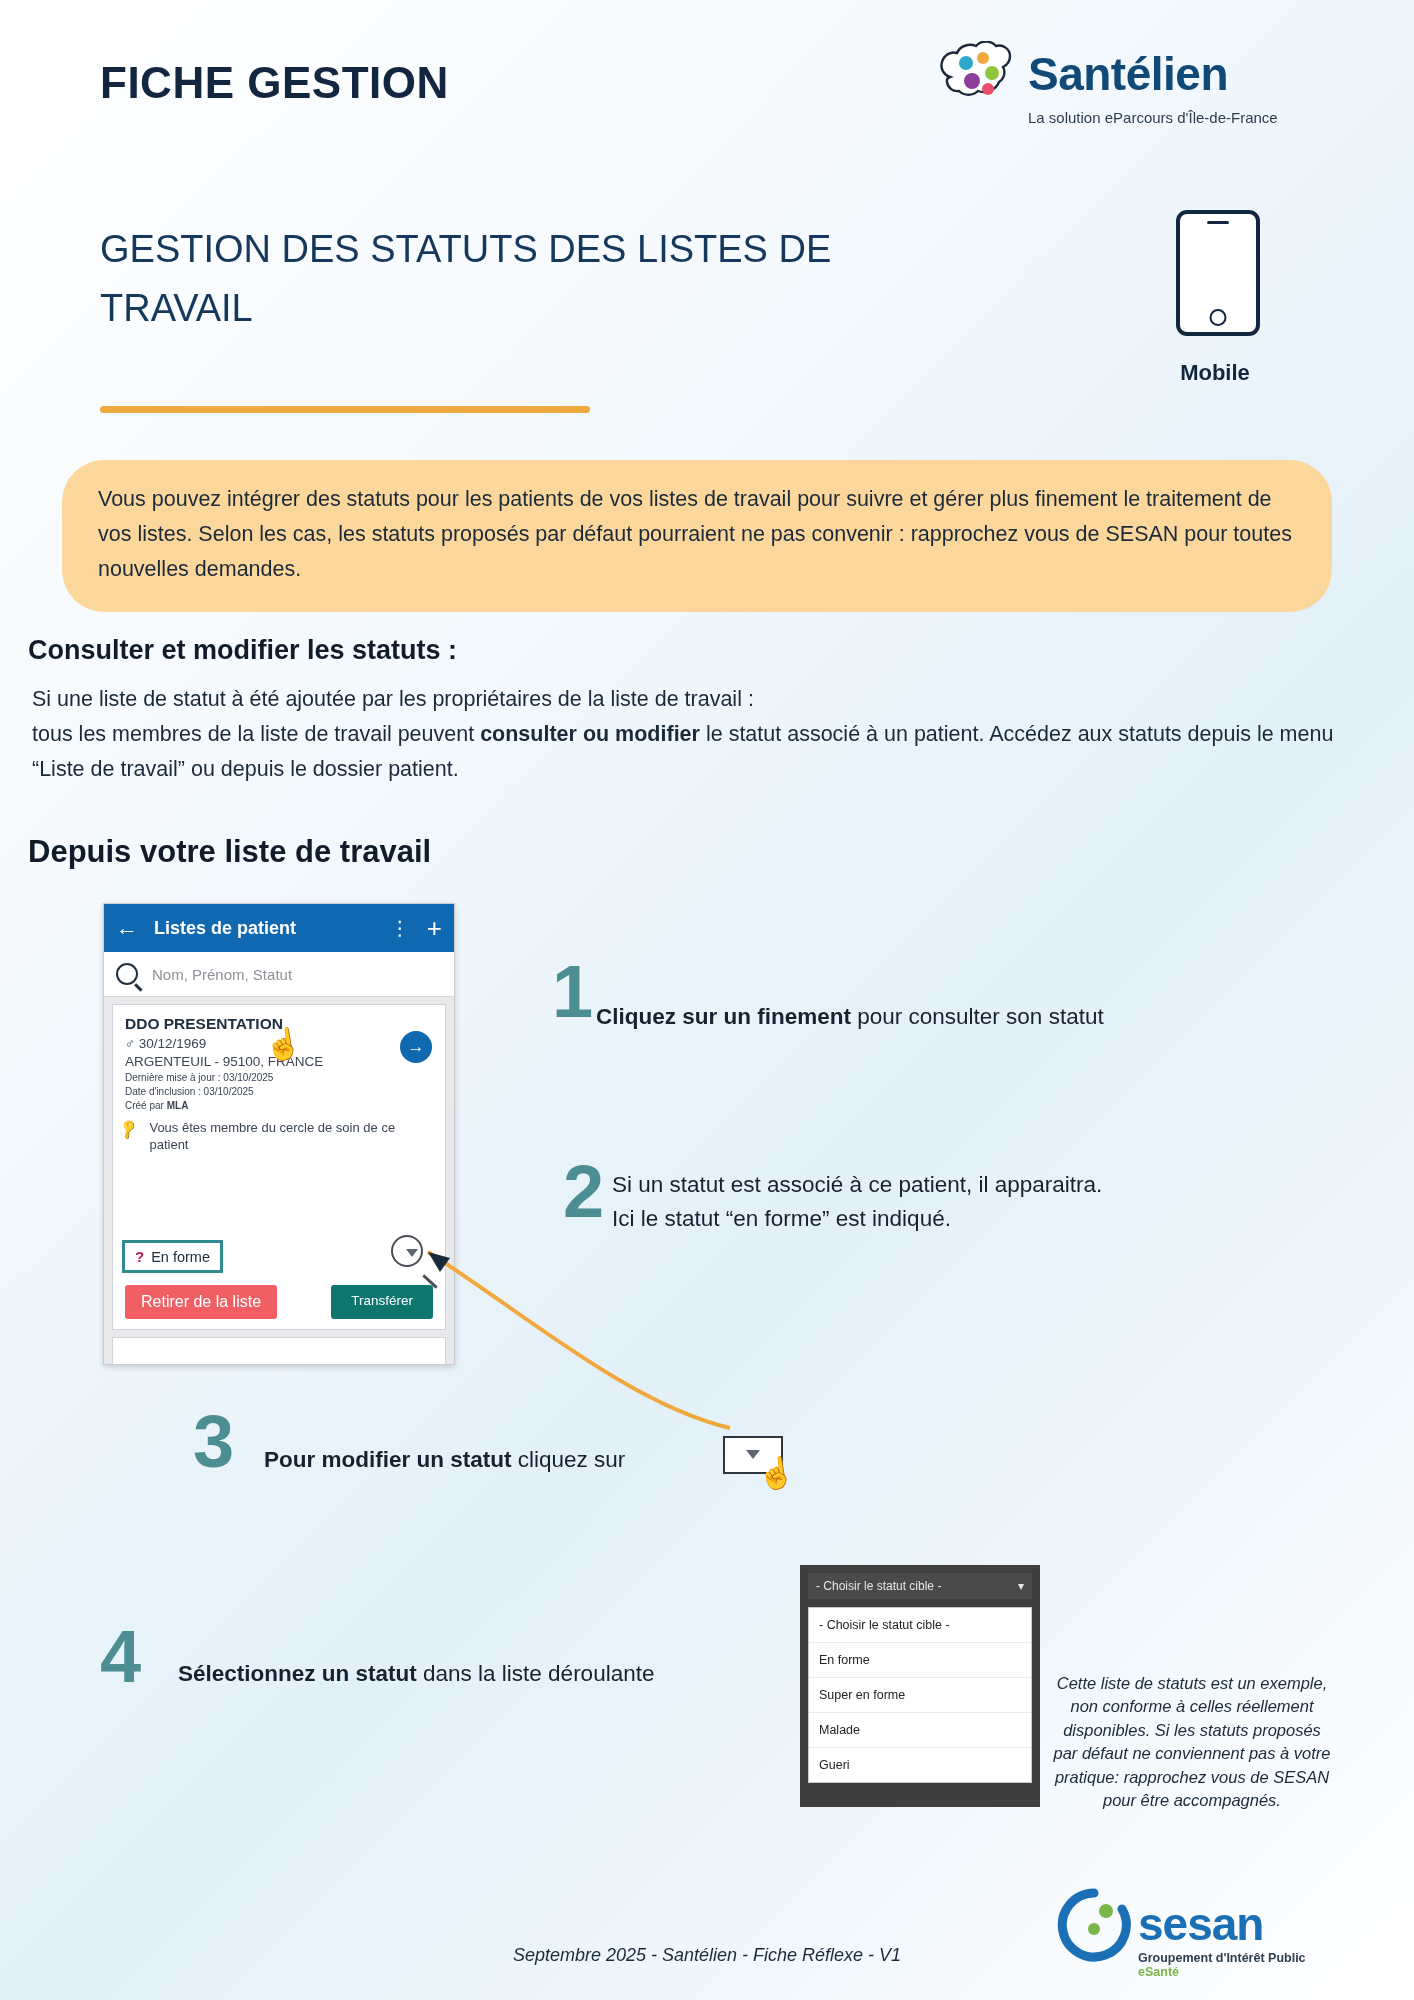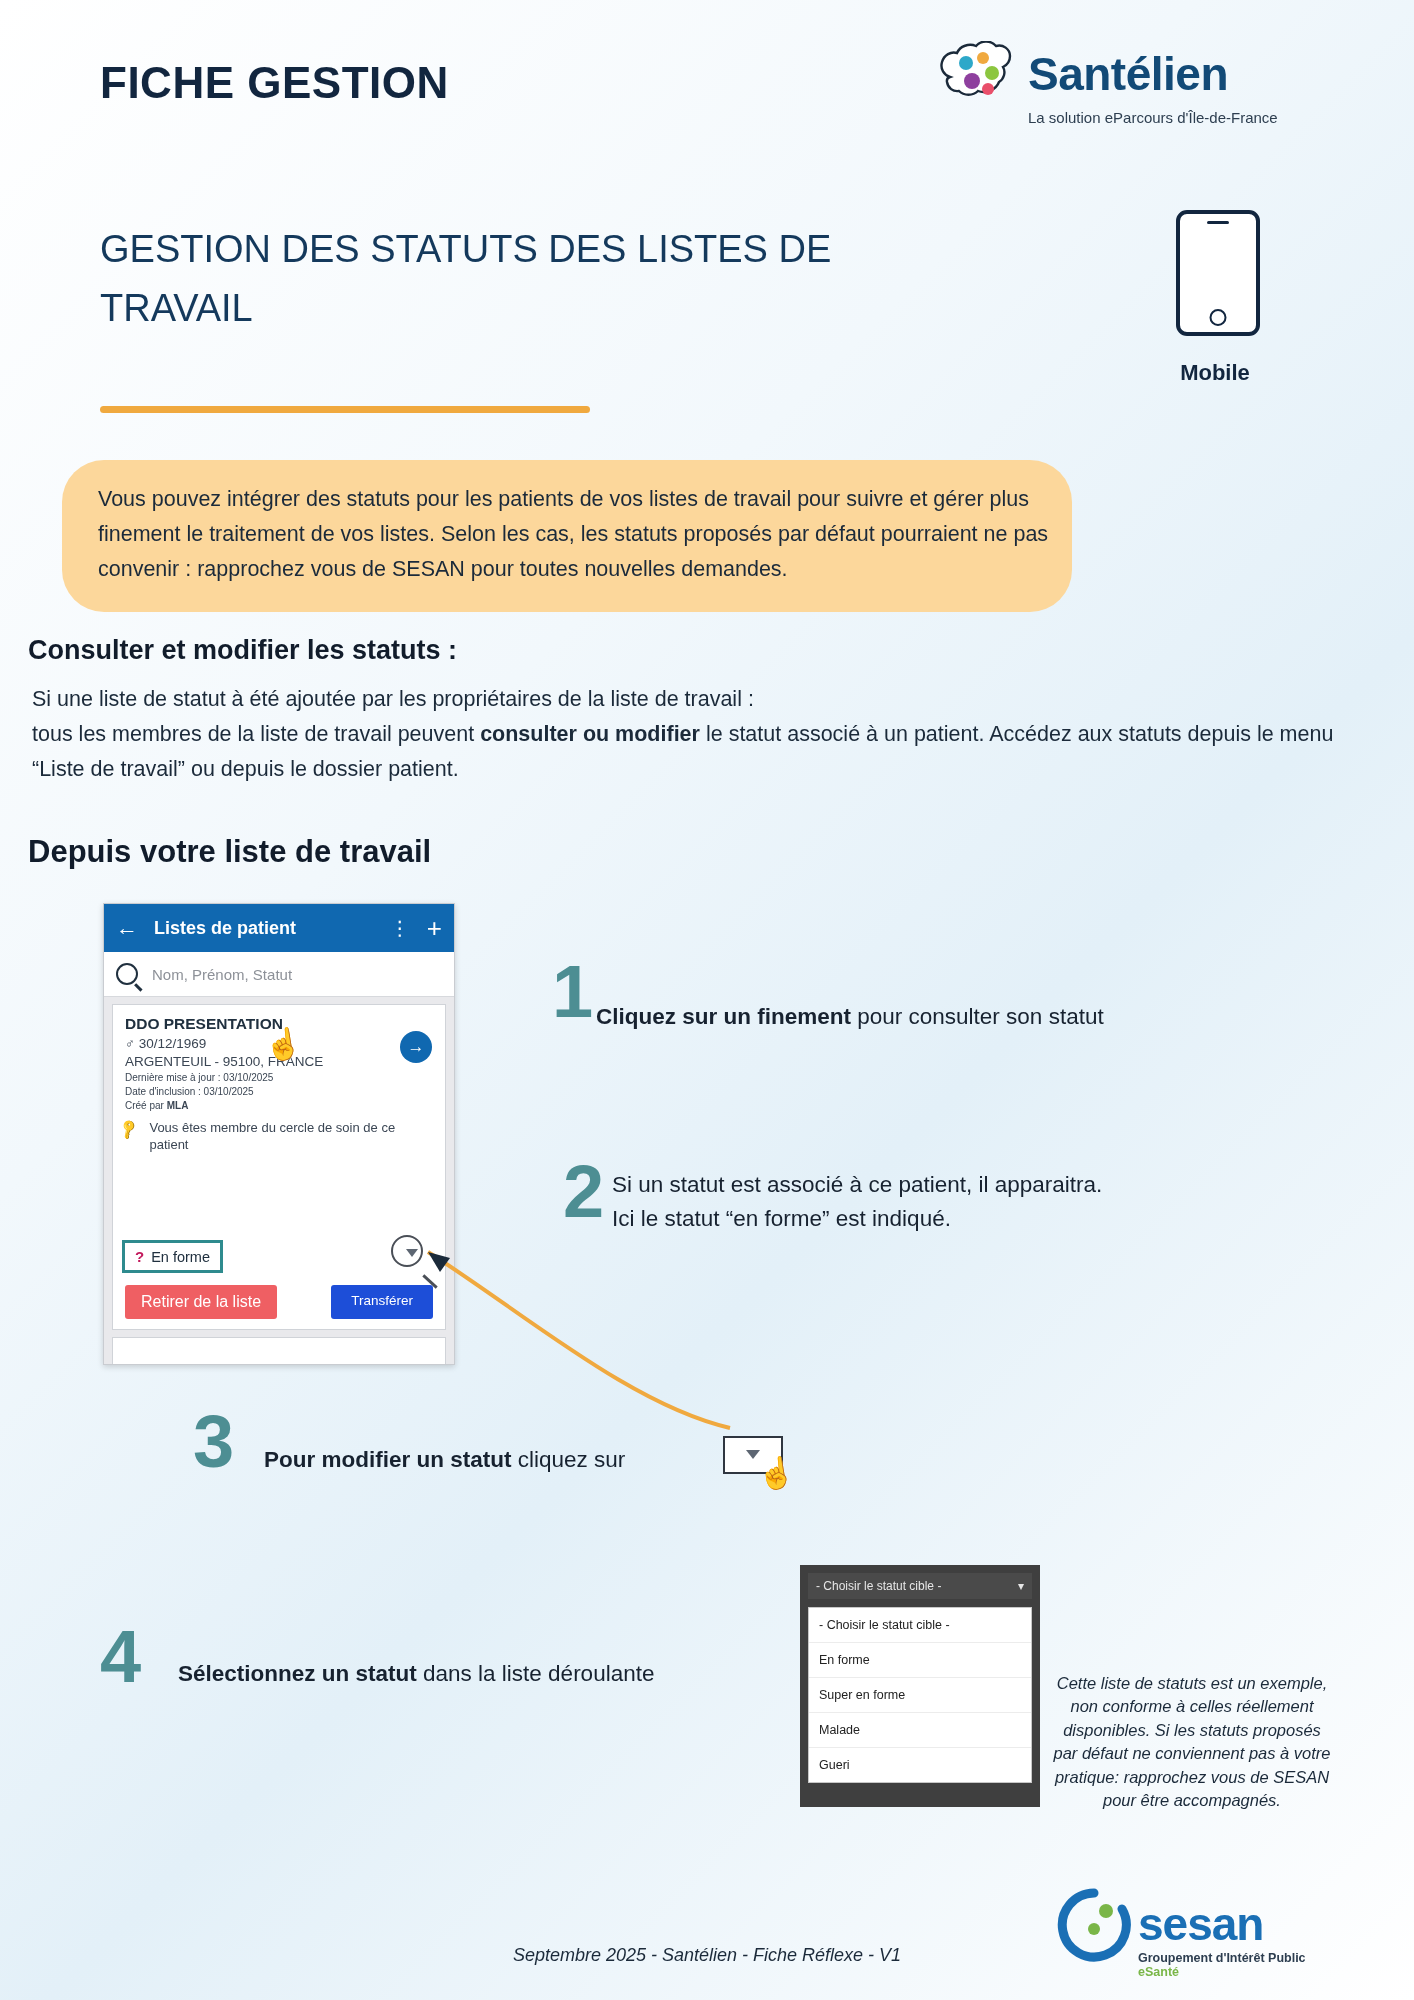--- a/index.html
+++ b/index.html
@@ -122,21 +122,21 @@
     font-size: 22px;
     font-weight: bold;
     color: #12263f;
   }
 
   
   .callout {
     position: absolute;
     left: 62px;
     top: 460px;
-    width: 1010px;
+    width: 1270px;
     padding: 22px 22px 26px 36px;
     box-sizing: border-box;
     background: #fcd79b;
     border-radius: 42px;
     font-size: 21.5px;
     line-height: 1.62;
     color: #1b2a3a;
   }
 
   
@@ -297,21 +297,21 @@
     justify-content: space-between;
   }
   .btn-red {
     background: #ef5f63;
     color: #fff;
     font-size: 16px;
     padding: 8px 16px;
     border-radius: 3px;
   }
   .btn-blue {
-    background: #1d4ed8;
+    background: #0f766e;
     color: #fff;
     font-size: 13.5px;
     padding: 8px 20px;
     border-radius: 3px;
   }
   .card-peek {
     margin: 0 8px;
     height: 26px;
     background: #fff;
     border: 1px solid #d0d3d8;

